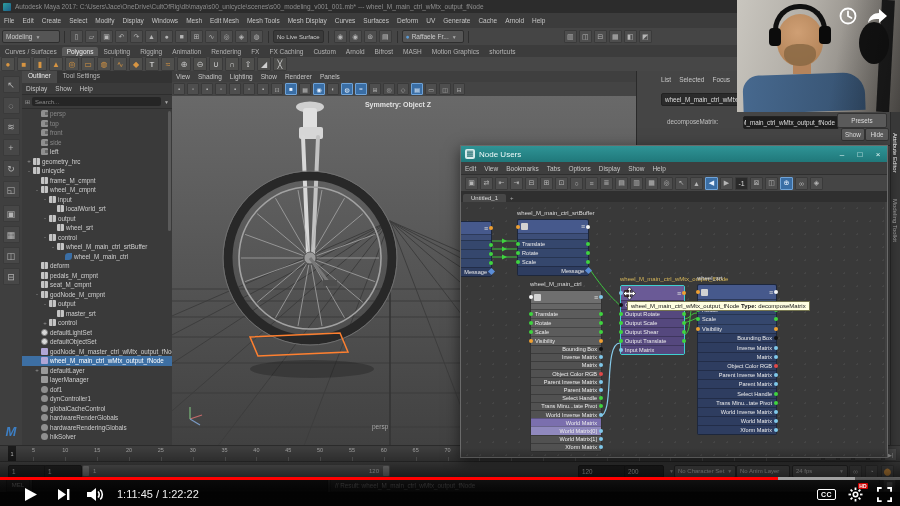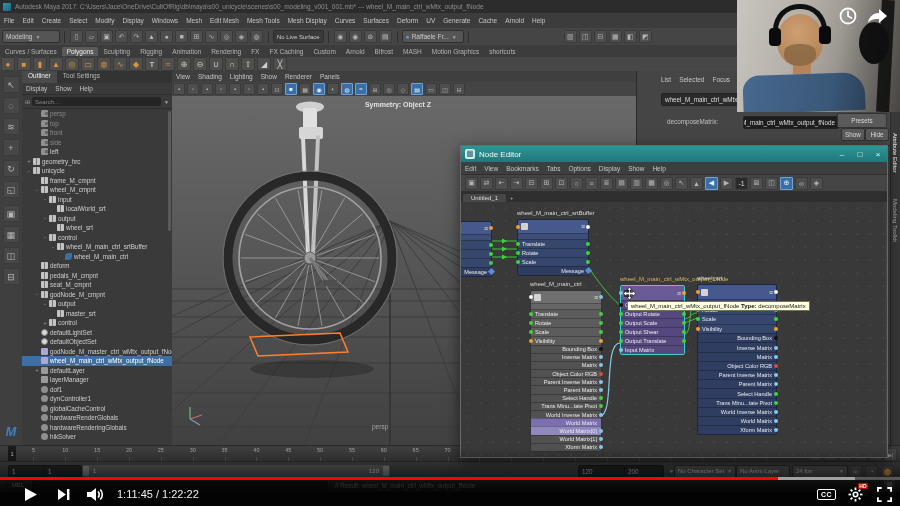--- a/index.html
+++ b/index.html
@@ -711,21 +711,21 @@
     <div style="width:294px;height:11px;background:#1c1c1c;border:1px solid #151515;margin-left:2px"></div>
     <div style="flex:1;height:11px;background:#2e2e2e;border:1px solid #232323;margin:0 2px;display:flex;align-items:center">
       <span style="font-size:6.3px;color:#b8b8b8;margin-left:4px;white-space:nowrap">// Result: wheel_M_main_ctrl_wMtx_output_fNode</span>
     </div>
     <span class="ic" style="margin-right:4px">▦</span>
   </div>
 
   <div class="abs" id="nodeeditor">
     <div id="netitle">
       <div id="neicon">▦</div>
-      <span class="t">Node Editor</span>
+      <span class="t">Node Users</span>
       <span style="margin-left:auto" class="flex">
         <span class="winbtn">–</span>
         <span class="winbtn">□</span>
         <span class="winbtn">×</span>
       </span>
     </div>
     <div id="nemenus">
         <span class="mi">Edit</span>
         <span class="mi">View</span>
         <span class="mi">Bookmarks</span>

